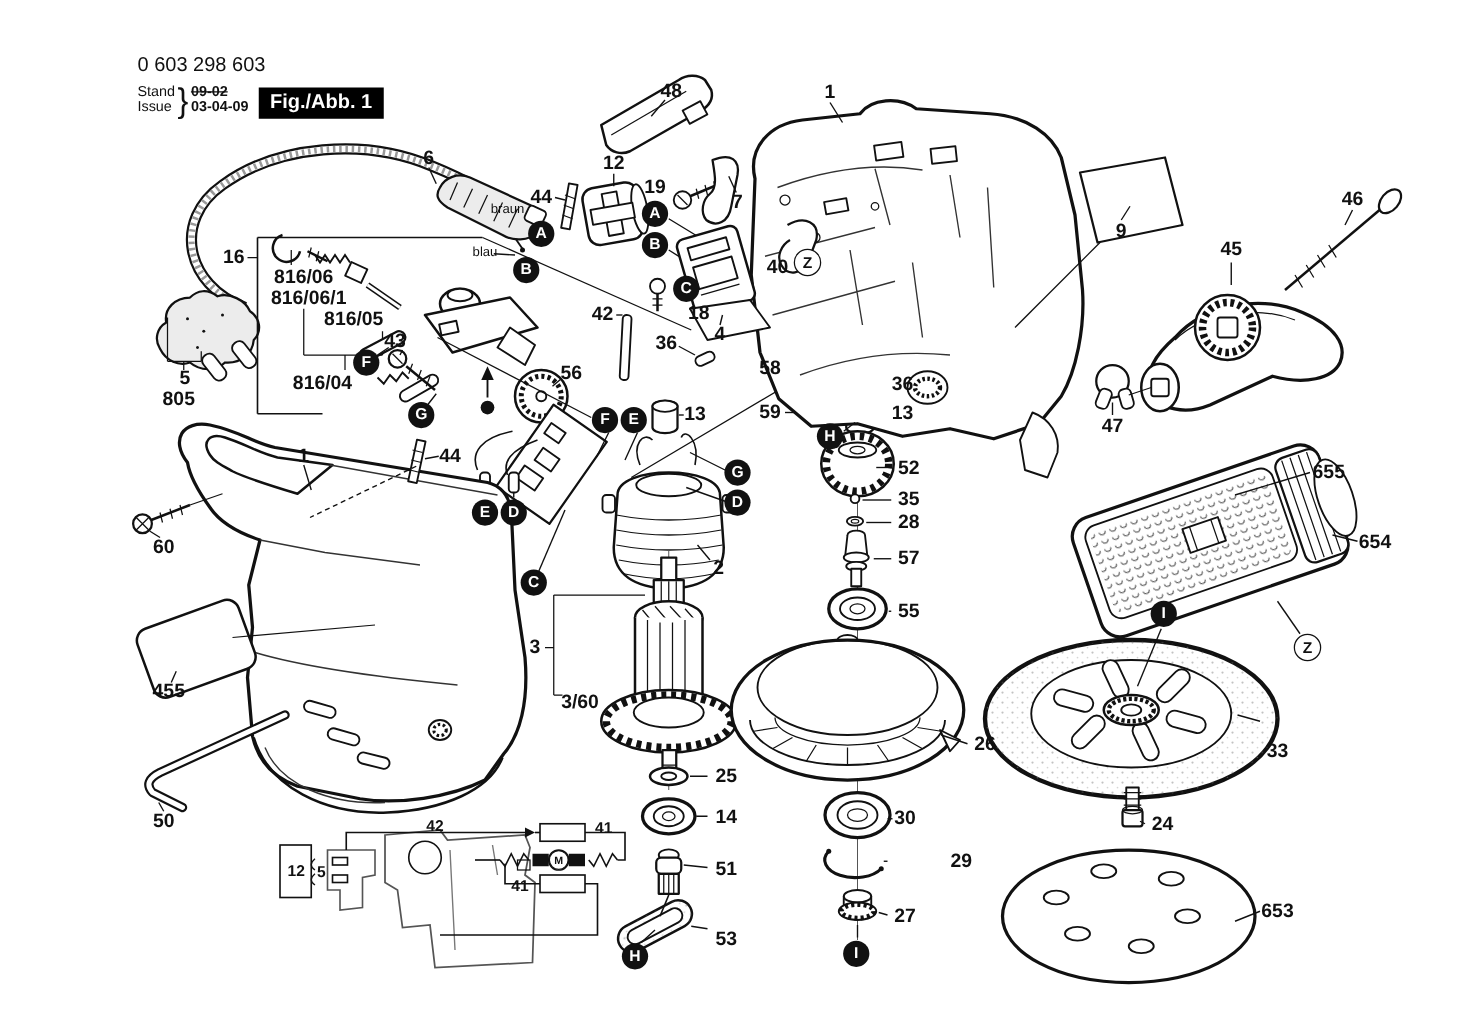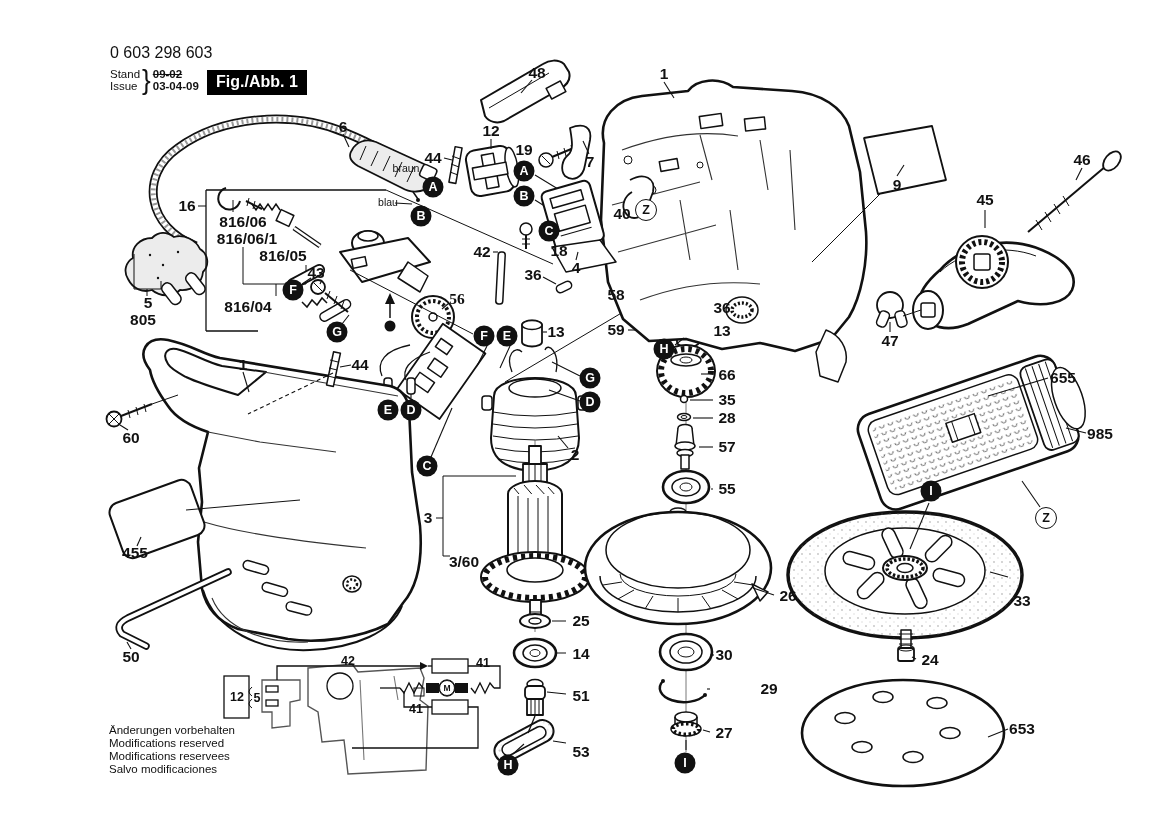--- a/index.html
+++ b/index.html
@@ -460,56 +460,56 @@
       <span class="callout t" style="left: 622px; top: 214px;">40</span>
       <span class="callout t" style="left: 482px; top: 252px;">42</span>
       <span class="callout t" style="left: 523px; top: 251px; margin-left: 36px;">18</span>
       <span class="callout t" style="left: 533px; top: 275px;">36</span>
       <span class="callout t" style="left: 576px; top: 268px;">4</span>
       <span class="callout t" style="left: 343px; top: 127px;">6</span>
       <span class="callout t" style="left: 187px; top: 206px;">16</span>
       <span class="callout t" style="left: 243px; top: 222px;">816/06</span>
       <span class="callout t" style="left: 247px; top: 239px;">816/06/1</span>
       <span class="callout t" style="left: 283px; top: 256px;">816/05</span>
-      <span class="callout t" style="left: 248px; top: 307px; text-align: right;">816/04</span>
+      <span class="callout t" style="left: 258px; top: 307px; text-align: right;">816/04</span>
       <span class="callout t" style="left: 316px; top: 273px;">43</span>
-      <span class="callout t" style="left: 457px; top: 299px; font-family: Liberation Serif, serif;">56</span>
+      <span class="callout t" style="left: 457px; top: 299px;">56</span>
       <span class="callout t" style="left: 148px; top: 303px;">5</span>
       <span class="callout t" style="left: 143px; top: 320px;">805</span>
       <span class="callout t" style="left: 243px; top: 365px;">1</span>
       <span class="callout t" style="left: 360px; top: 365px;">44</span>
       <span class="callout t" style="left: 131px; top: 438px;">60</span>
       <span class="callout t" style="left: 135px; top: 553px;">455</span>
       <span class="callout t" style="left: 131px; top: 657px;">50</span>
       <span class="callout t" style="left: 556px; top: 332px;">13</span>
       <span class="callout t" style="left: 575px; top: 455px;">2</span>
       <span class="callout t" style="left: 616px; top: 295px;">58</span>
       <span class="callout t" style="left: 616px; top: 330px;">59</span>
-      <span class="callout t" style="left: 727px; top: 375px;">66</span>
+      <span class="callout t" style="left: 727px; top: 375px;">52</span>
       <span class="callout t" style="left: 727px; top: 400px;">35</span>
       <span class="callout t" style="left: 727px; top: 418px;">28</span>
       <span class="callout t" style="left: 727px; top: 447px;">57</span>
       <span class="callout t" style="left: 727px; top: 489px;">55</span>
       <span class="callout t" style="left: 428px; top: 518px;">3</span>
       <span class="callout t" style="left: 464px; top: 562px;">3/60</span>
       <span class="callout t" style="left: 581px; top: 621px;">25</span>
       <span class="callout t" style="left: 581px; top: 654px;">14</span>
       <span class="callout t" style="left: 581px; top: 696px;">51</span>
       <span class="callout t" style="left: 581px; top: 708px; margin-top: 44px;">53</span>
       <span class="callout t" style="left: 788px; top: 596px; text-align: center;">26</span>
       <span class="callout t" style="left: 724px; top: 655px;">30</span>
       <span class="callout t" style="left: 724px; top: 689px; margin-left: 45px;">29</span>
       <span class="callout t" style="left: 724px; top: 733px;">27</span>
       <span class="callout t" style="left: 664px; top: 74px;">1</span>
       <span class="callout t" style="left: 897px; top: 185px;">9</span>
       <span class="callout t" style="left: 1082px; top: 160px;">46</span>
       <span class="callout t" style="left: 985px; top: 200px;">45</span>
       <span class="callout t" style="left: 890px; top: 341px;">47</span>
       <span class="callout t" style="left: 1063px; top: 378px;">655</span>
-      <span class="callout t" style="left: 1100px; top: 434px;">985</span>
+      <span class="callout t" style="left: 1100px; top: 434px;">654</span>
       <span class="callout t" style="left: 1022px; top: 577px; margin-top: 24px;">33</span>
       <span class="callout t" style="left: 930px; top: 660px;">24</span>
       <span class="callout t" style="left: 1022px; top: 729px;">653</span>
       <span class="callout t" style="left: 722px; top: 308px;">36</span>
       <span class="callout t" style="left: 722px; top: 331px;">13</span>
       <span class="callout w" style="left: 348px; top: 661px;">42</span>
       <span class="callout w" style="left: 483px; top: 663px;">41</span>
       <span class="callout w" style="left: 416px; top: 709px;">41</span>
       <span class="callout w" style="left: 237px; top: 697px;">12</span>
       <span class="callout w" style="left: 257px; top: 698px;">5</span>
@@ -531,20 +531,14 @@
       <span class="callout cd" style="left: 590px; top: 402px;">D</span>
       <span class="callout cd" style="left: 664px; top: 349px;">H</span>
       <span class="callout cd" style="left: 508px; top: 765px;">H</span>
       <span class="callout cd" style="left: 685px; top: 763px;">I</span>
       <span class="callout cd" style="left: 931px; top: 491px;">I</span>
       <span class="callout cz" style="left: 646px; top: 210px;">Z</span>
       <span class="callout cz" style="left: 1046px; top: 518px;">Z</span>
       <span class="callout cm" style="left: 447px; top: 688px;">M</span>
     </div>
 
-<div class="footer">
-  <div>Änderungen vorbehalten</div>
-  <div>Modifications reserved</div>
-  <div>Modifications reservees</div>
-  <div>Salvo modificaciones</div>
+
 </div>
 
-</div>
-
 </body></html>

